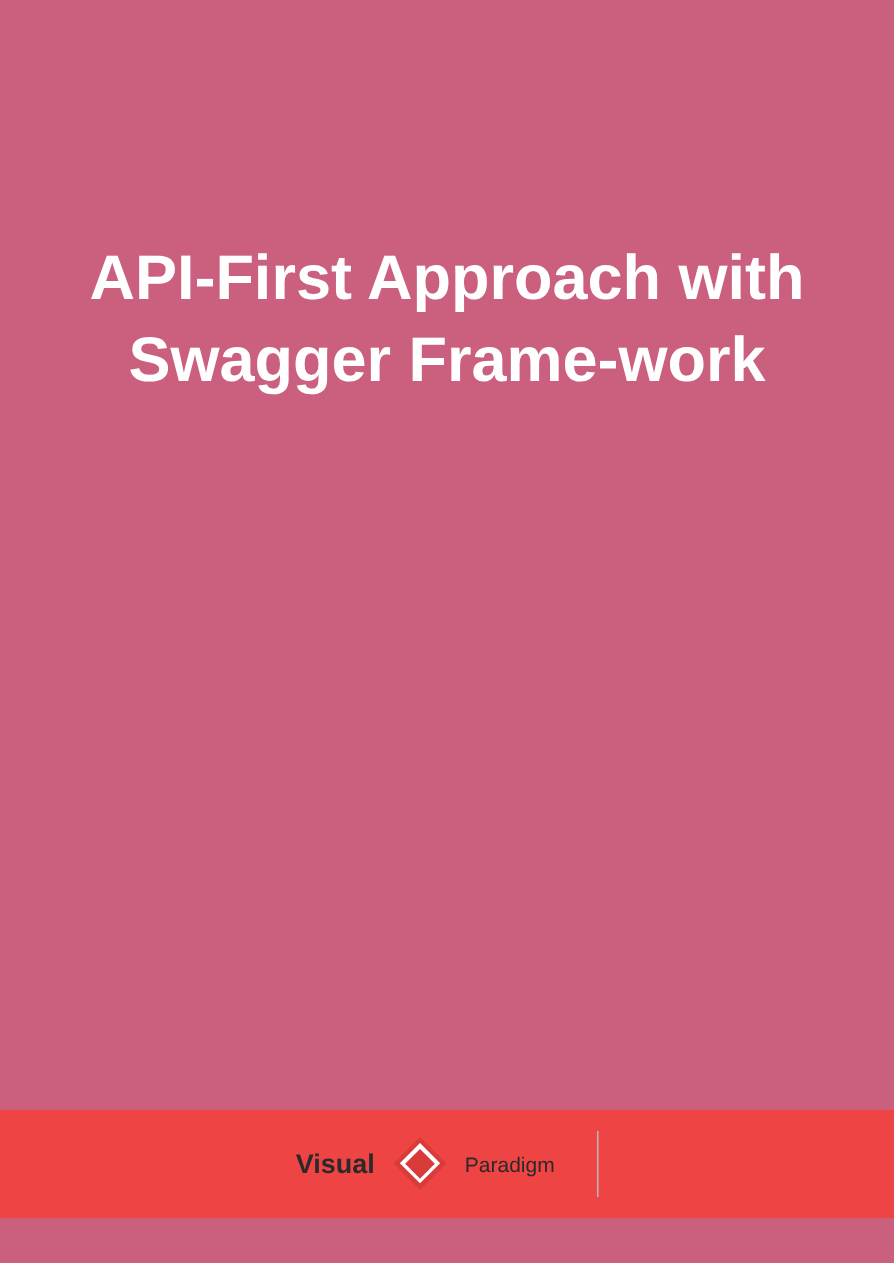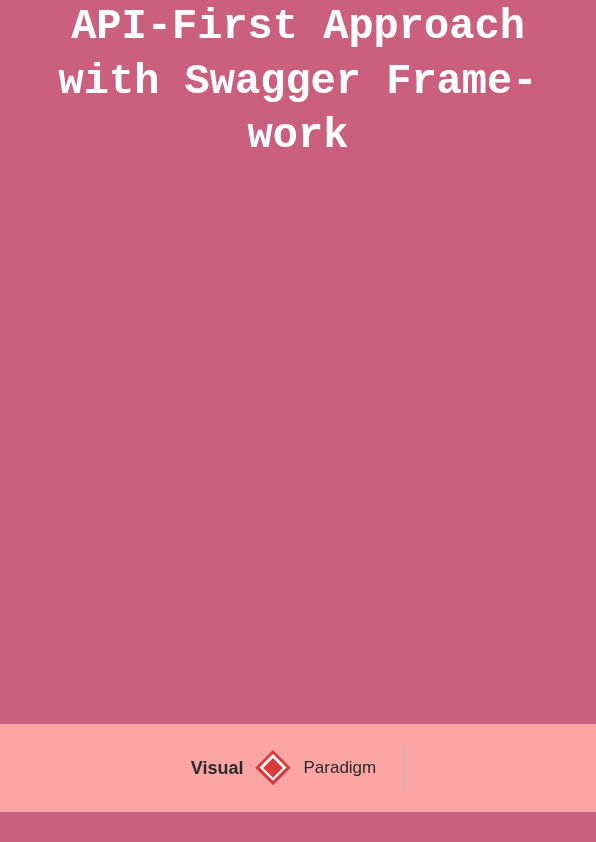--- a/index.html
+++ b/index.html
@@ -13,54 +13,54 @@
       font-family: Arial, Helvetica, sans-serif;
       display: flex;
       flex-direction: column;
       background: #ca5f7e;
     }
     .main-area {
       flex: 1;
       display: flex;
       flex-direction: column;
       align-items: center;
-      font-family: Liberation Mono, monospace;
+      padding-top: 158px;
     }
     .title {
       color: #ffffff;
       font-size: 42px;
       font-weight: bold;
       text-align: center;
       line-height: 1.3;
       padding: 0 30px;
     }
     .footer-band {
-      background: #fca5a5;
-      height: 88px;
+      background: #ef4444;
+      height: 72px;
       display: flex;
       align-items: center;
       justify-content: center;
       gap: 28px;
     }
     .bottom-strip {
       background: #ca5f7e;
       height: 30px;
     }
     .logo-group {
       display: flex;
       align-items: center;
       gap: 10px;
     }
     .logo-text {
       font-size: 18px;
       font-weight: bold;
       color: #2a2a2a;
     }
     .logo-text-light {
-      font-size: 17px;
+      font-size: 14px;
       font-weight: normal;
       color: #2a2a2a;
     }
     .divider {
       width: 1px;
       height: 44px;
       background: #b8b8b8;
     }
     .vp-icon {
       width: 40px;

